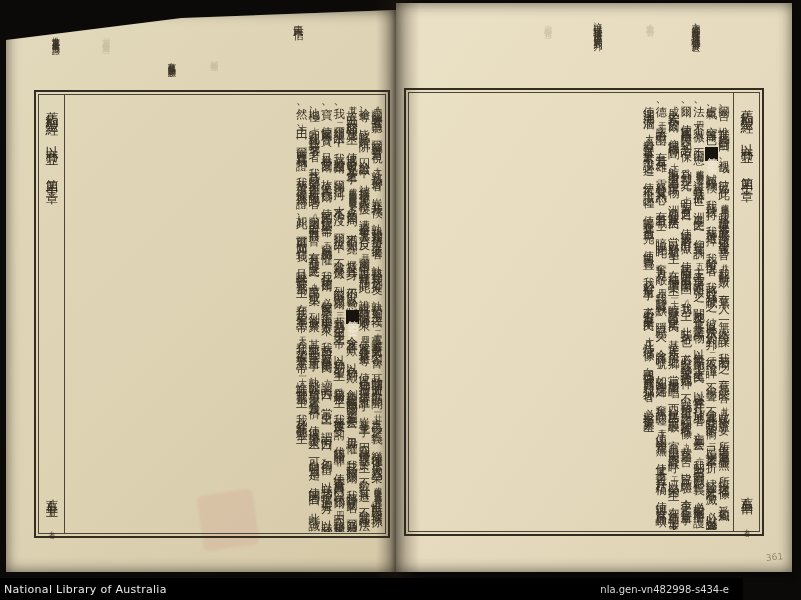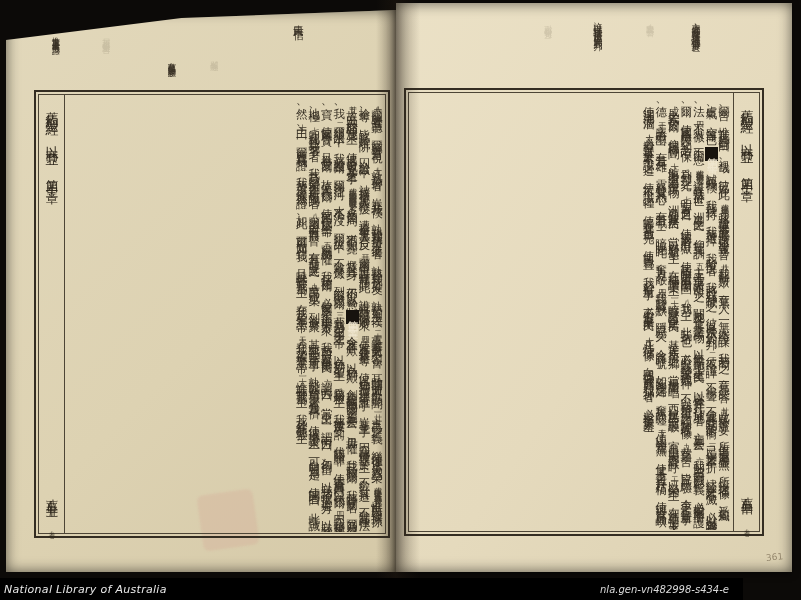--- a/index.html
+++ b/index.html
@@ -55,21 +55,21 @@
   #rp-ghost1{left:148px;top:16px;height:56px;}
   #rp-ghost2{left:250px;top:14px;height:60px;}
 
   
   #stamp-bleed{position:absolute;left:194px;top:482px;width:56px;height:56px;border-radius:6px;
     background:rgba(205,120,120,.14);transform:rotate(-8deg);filter:blur(1px);}
   #pencil-361{position:absolute;left:766px;top:552px;color:#83755c;font-size:9px;transform:rotate(-6deg);opacity:.8;}
 
   
   #footer-bar{position:absolute;left:0;top:578px;width:743px;height:22px;background:#000;
-    display:flex;align-items:center;justify-content:space-between;font-style:italic;}
+    display:flex;align-items:center;justify-content:space-between;}
   #footer-left{color:#e9e9e9;font-size:11px;padding-left:4px;letter-spacing:.3px;}
   #footer-right{color:#d9d9d9;font-size:10px;padding-right:14px;}
 </style>
 </head>
 <body>
 
 <div id="stage">
 
   <div class="page" id="left-page">
     <div class="note" id="lp-note1">責民不信</div>

